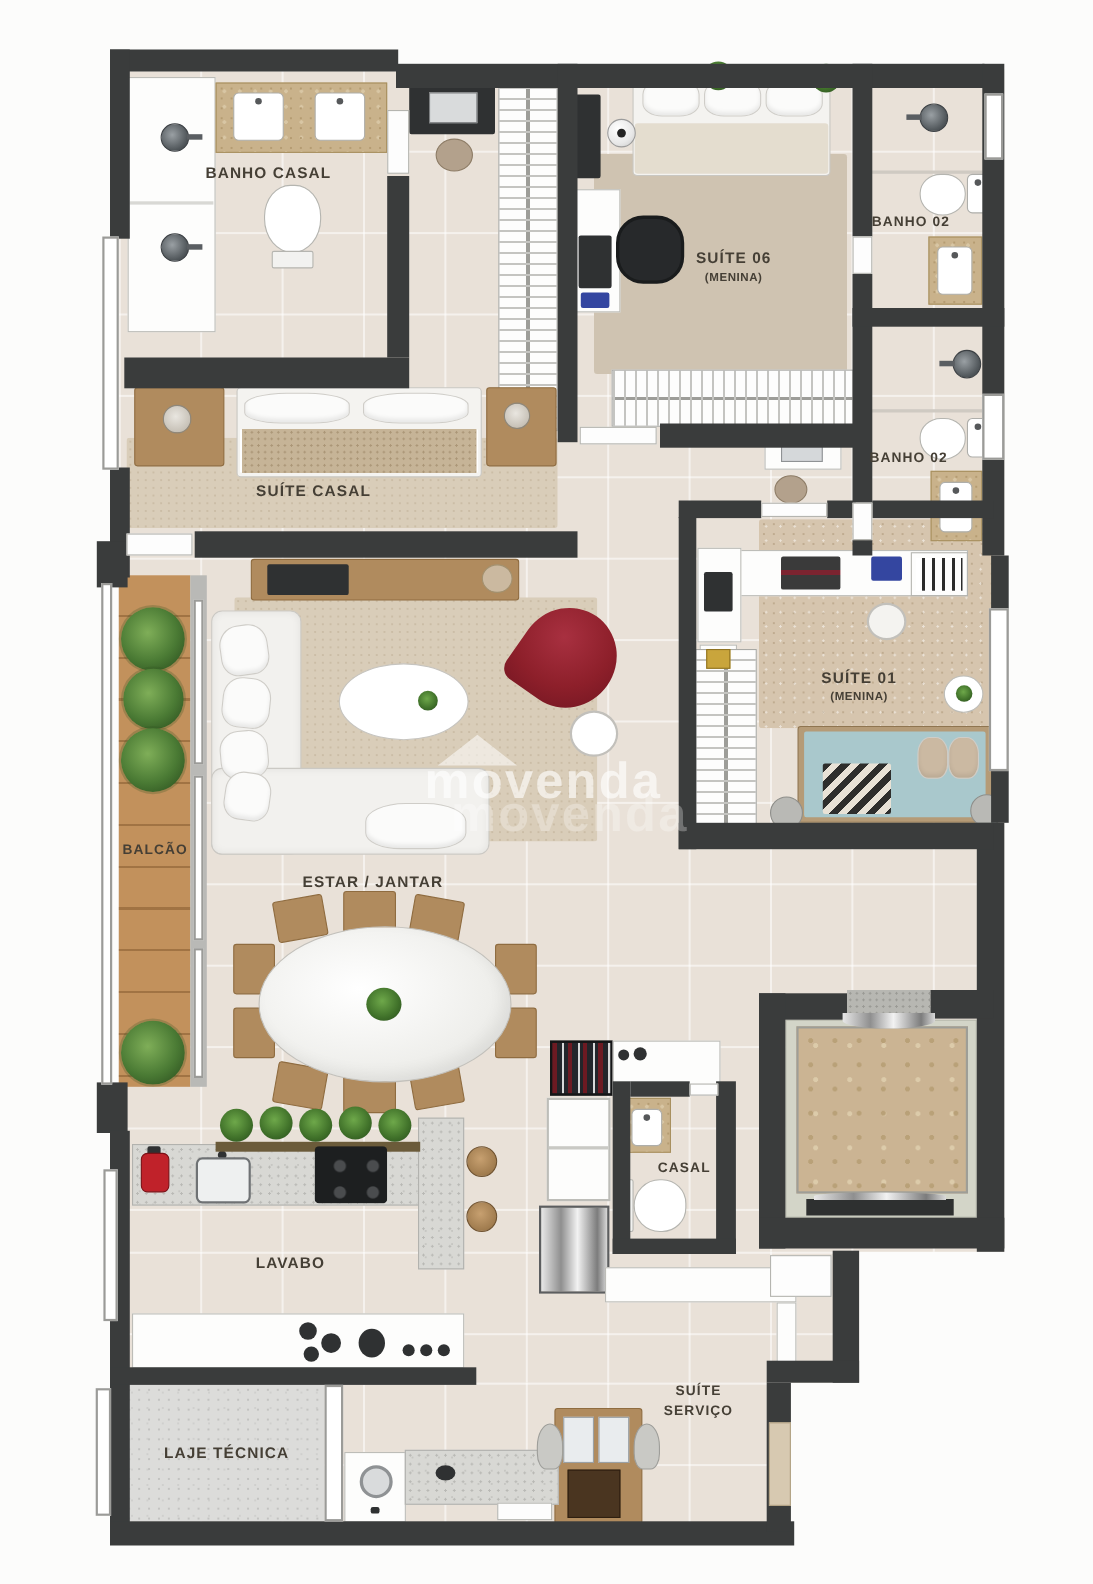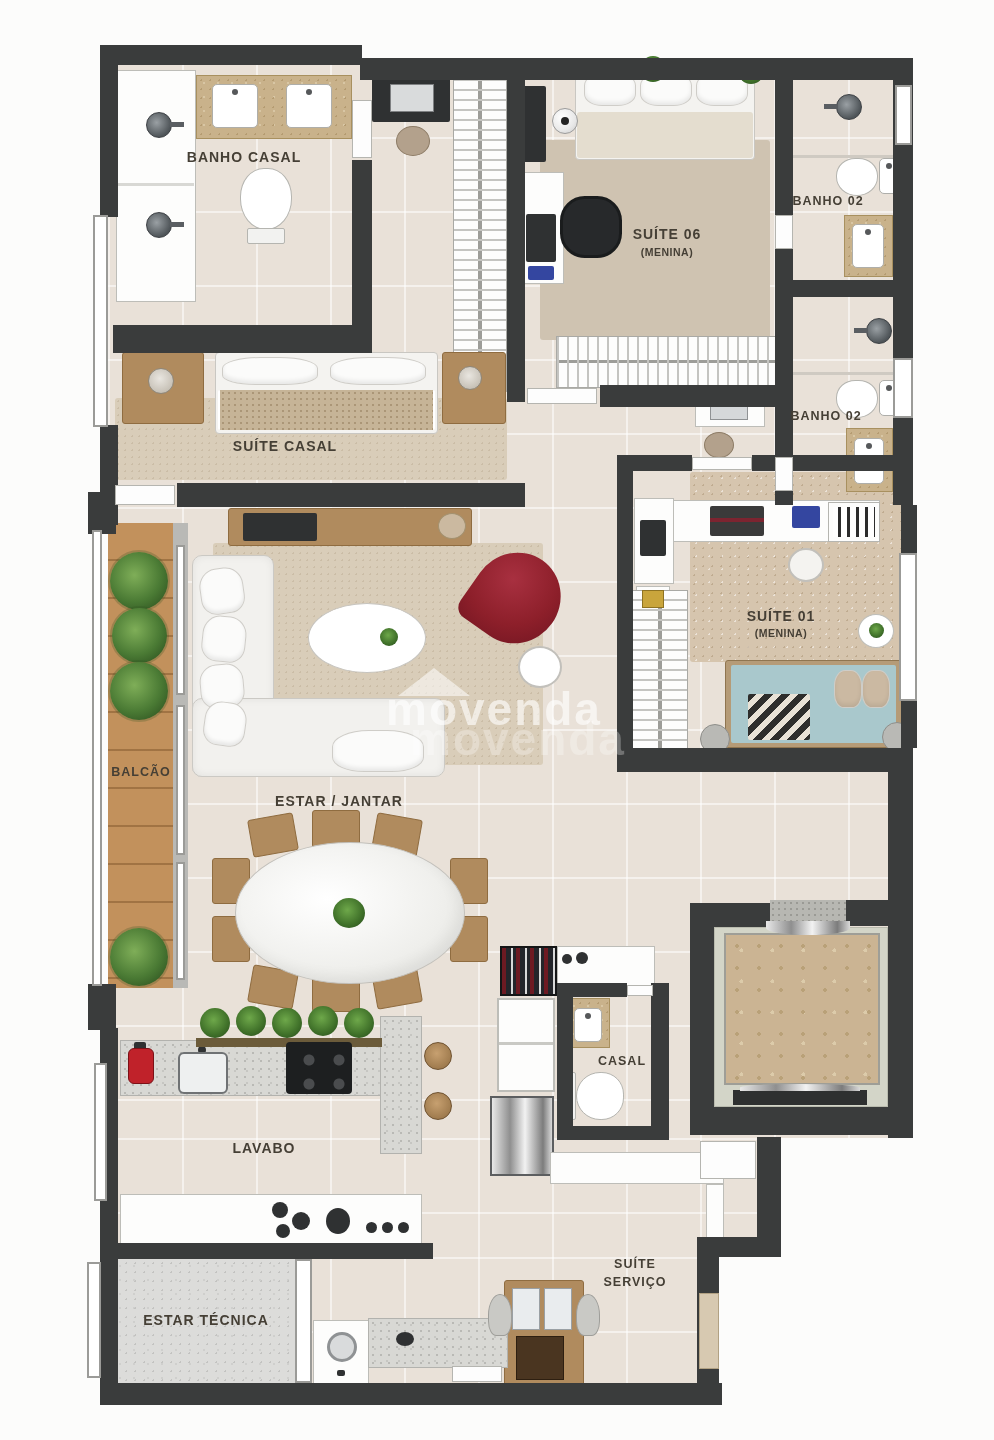--- a/index.html
+++ b/index.html
@@ -325,19 +325,19 @@
   <div class="lbl small" style="left:828px;top:201px">BANHO 02</div>
   <div class="lbl small" style="left:826px;top:416px">BANHO 02</div>
   <div class="lbl" style="left:781px;top:616px">SUÍTE 01</div>
   <div class="lbl sub" style="left:781px;top:633px">(MENINA)</div>
   <div class="lbl small" style="left:141px;top:772px">BALCÃO</div>
   <div class="lbl" style="left:339px;top:801px">ESTAR / JANTAR</div>
   <div class="lbl small" style="left:622px;top:1061px">CASAL</div>
   <div class="lbl" style="left:264px;top:1148px">LAVABO</div>
   <div class="lbl small" style="left:635px;top:1264px">SUÍTE</div>
   <div class="lbl small" style="left:635px;top:1282px">SERVIÇO</div>
-  <div class="lbl" style="left:206px;top:1320px">ESTAR TÉCNICA</div>
+  <div class="lbl" style="left:206px;top:1320px">LAJE TÉCNICA</div>
 
   <div class="roof" style="left:398px;top:668px"></div>
   <div class="wm" style="left:386px;top:682px">movenda</div>
   <div class="wm wm2" style="left:410px;top:712px;opacity:.45">movenda</div>
 
 </div>
 
 </body></html>

